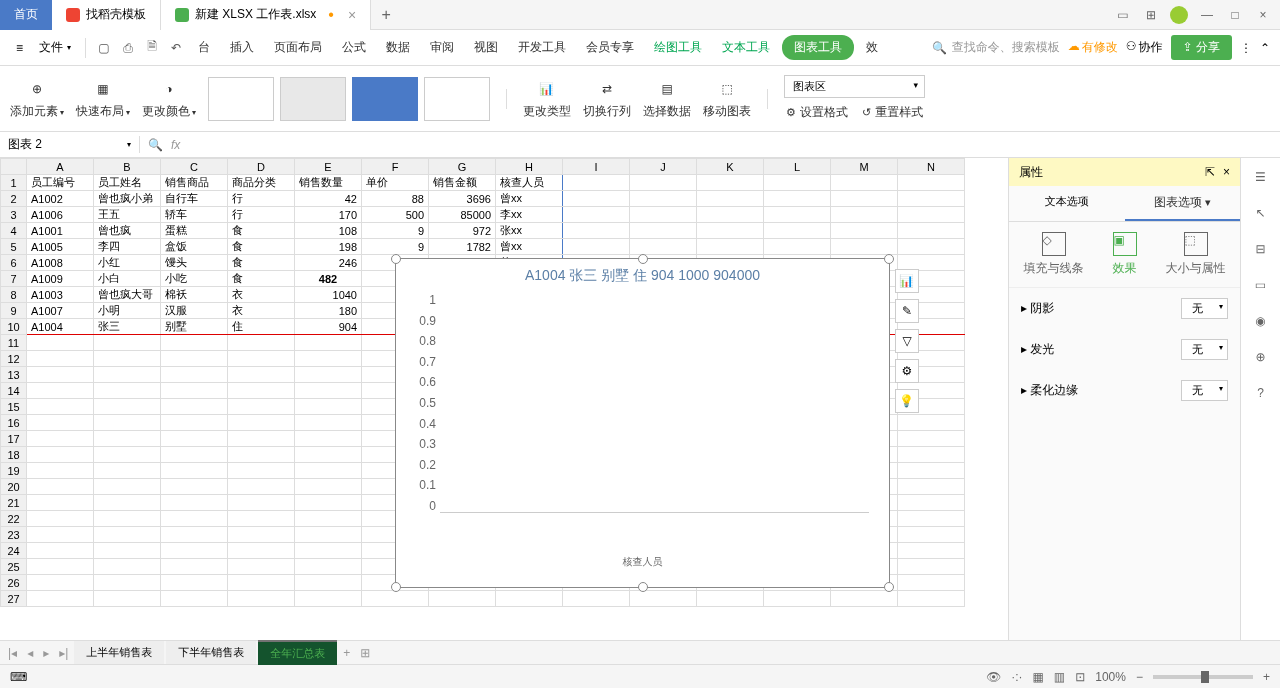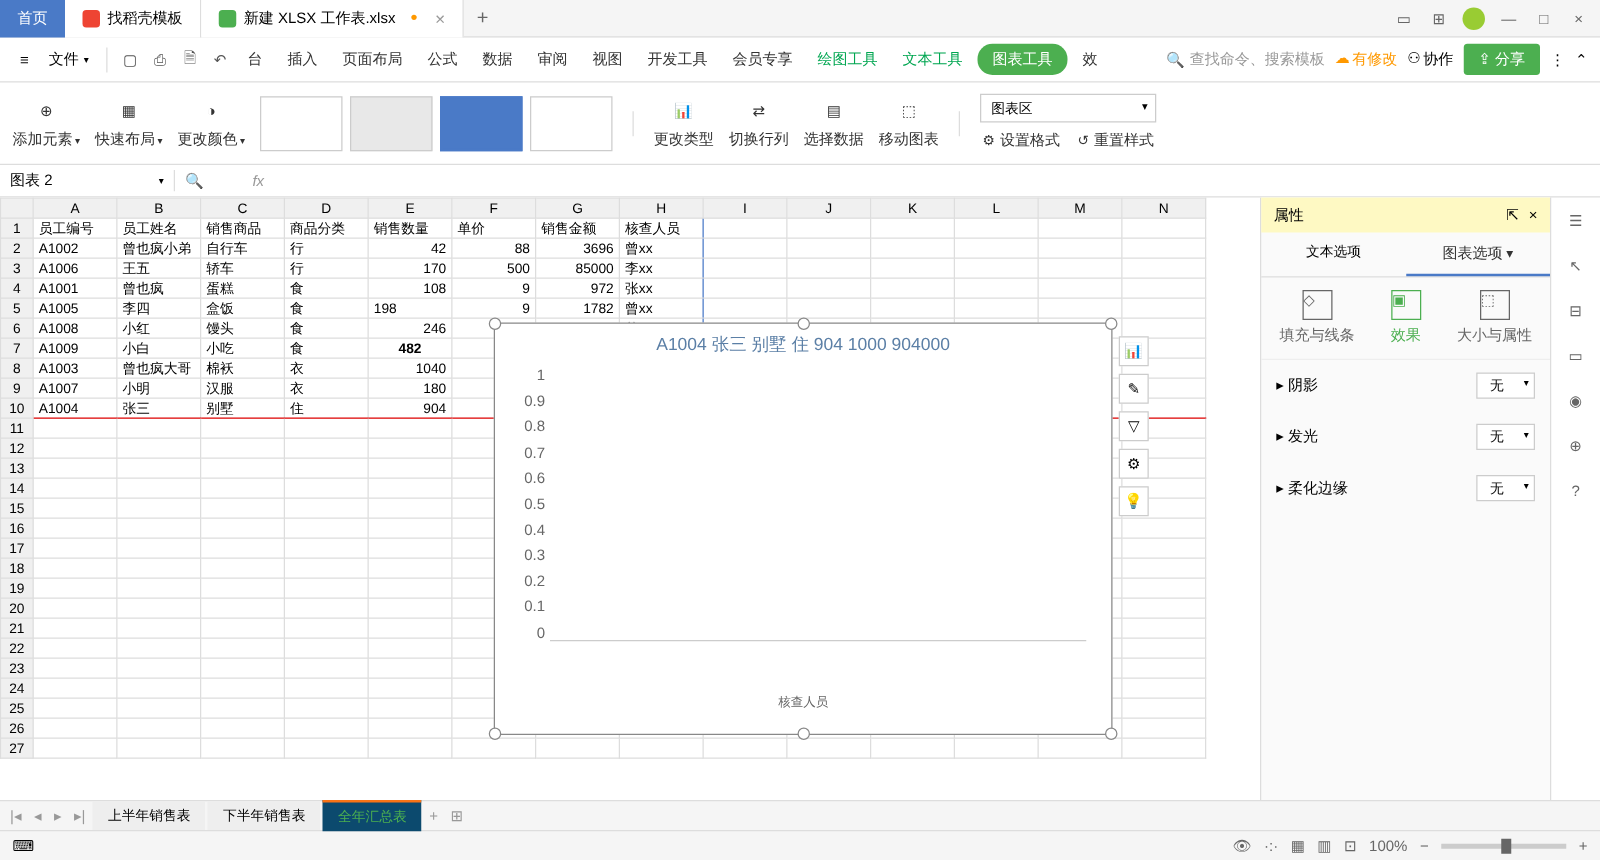--- a/index.html
+++ b/index.html
@@ -66,21 +66,21 @@
 .props-subtab.active{color:#4caf50;}
 .props-subtab .ico{width:24px;height:24px;border:1px solid currentColor;}
 .props-row{display:flex;align-items:center;padding:10px 12px;justify-content:space-between;}
 .props-sel{border:1px solid #ccc;padding:2px 24px 2px 10px;font-size:11px;position:relative;background:#fff;}
 .props-sel::after{content:"▾";position:absolute;right:4px;top:3px;font-size:8px;}
 .side-rail{width:40px;border-left:1px solid #ddd;display:flex;flex-direction:column;align-items:center;padding-top:8px;gap:14px;}
 .rail-btn{width:22px;height:22px;display:flex;align-items:center;justify-content:center;color:#666;}
 .sheet-tabs{height:24px;display:flex;align-items:center;border-top:1px solid #ddd;background:#f5f5f5;padding:0 4px;gap:2px;}
 .sheet-nav{padding:0 4px;color:#999;}
 .sheet-tab{padding:4px 12px;font-size:11px;background:#eee;}
-.sheet-tab.active{background:#0c4a6e;color:#4caf50;border-top:2px solid #f97316;}
+.sheet-tab.active{background:#14532d;color:#4caf50;border-top:2px solid #737373;}
 .statusbar{height:24px;display:flex;align-items:center;border-top:1px solid #ddd;background:#f5f5f5;padding:0 10px;}
 .status-right{margin-left:auto;display:flex;align-items:center;gap:10px;color:#666;}
 .zoom-slider{width:100px;height:4px;background:#ccc;position:relative;}
 .zoom-thumb{width:8px;height:12px;background:#666;position:absolute;left:48px;top:-4px;}
 </style>
 </head>
 <body>
 
 <div class="titlebar">
   <div class="tab active">
@@ -192,21 +192,21 @@
   </div>
 </div>
 
 <div class="formula-bar">
   <div class="name-box">
       <span>图表 2</span>
       <span style="font-size:8px;">▾</span>
     </div>
   <div class="fx-area">
     <span>🔍</span>
-    <span style="font-style:italic;color:#999;margin-left:31px;">fx</span>
+    <span style="font-style:italic;color:#999;">fx</span>
   </div>
 </div>
 
 <div class="main-area">
   <div class="sheet-area">
     <table class="grid-table" id="grid">
         <tbody>
           <tr>
             <th class="row-hdr"></th>
             <th class="col-hdr">A</th>
@@ -291,21 +291,21 @@
             <td></td>
             <td></td>
             <td></td>
           </tr>
           <tr>
             <th class="row-hdr">5</th>
             <td>A1005</td>
             <td>李四</td>
             <td>盒饭</td>
             <td>食</td>
-            <td style="">198</td>
+            <td style="text-align:right;">198</td>
             <td style="text-align:right;">9</td>
             <td style="text-align:right;">1782</td>
             <td class="hl-col">曾xx</td>
             <td></td>
             <td></td>
             <td></td>
             <td></td>
             <td></td>
             <td></td>
           </tr>

